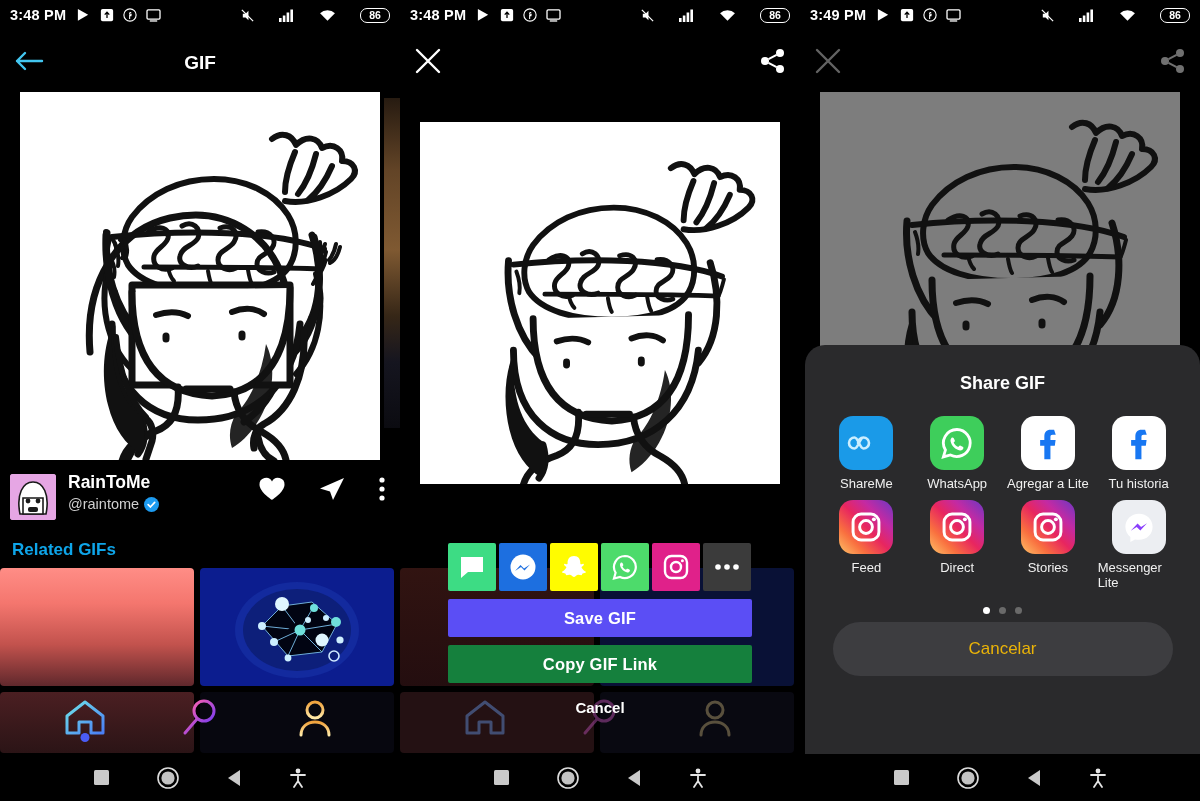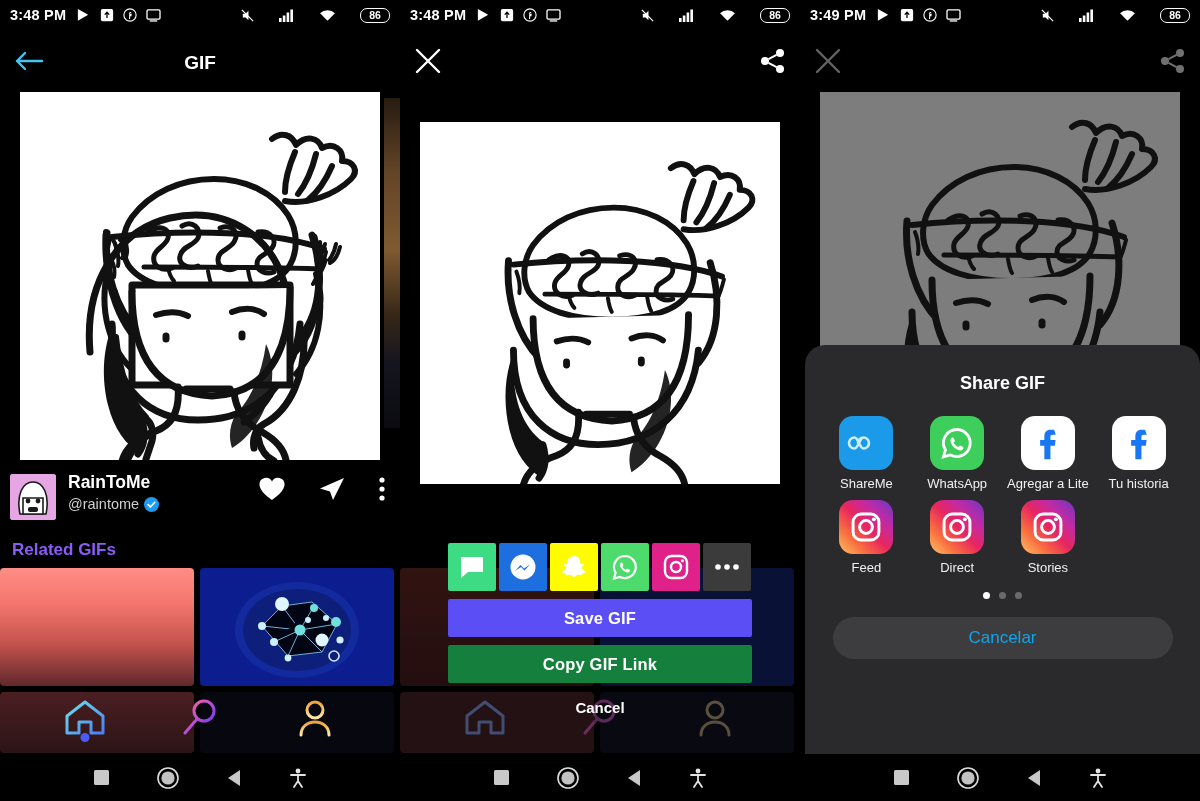--- a/index.html
+++ b/index.html
@@ -61,21 +61,21 @@
   .user-row { position: absolute; left: 0; top: 468px; width: 400px; height: 58px; }
   .avatar {
     position: absolute; left: 10px; top: 6px; width: 46px; height: 46px;
     background: #e9a8e6; border-radius: 3px; overflow: hidden;
   }
   .uname { position: absolute; left: 68px; top: 4px; color: #fff; font-size: 17.5px; font-weight: bold; }
   .uhandle { position: absolute; left: 68px; top: 28px; color: #cfcfcf; font-size: 14.5px; display: flex; align-items: flex-end; gap: 5px;}
   .verified { width: 15px; height: 15px; }
   .act-icons { position: absolute; right: 14px; top: 8px; display: flex; align-items: center; gap: 32px; }
 
-  .section-title { position: absolute; left: 12px; top: 540px; color: #8b5cf6; font-size: 17px; font-weight: bold; }
+  .section-title { position: absolute; left: 12px; top: 540px; color: #0ea5e9; font-size: 17px; font-weight: bold; }
 
   
   .related { position: absolute; left: 0; top: 568px; width: 400px; height: 185px; }
   .rel-cell { position: absolute; overflow: hidden; border-radius: 4px; }
   #rel-1 { left: 0; top: 0; width: 194px; height: 118px;
     background: linear-gradient(180deg,#ff8d86 0%,#f4766e 30%,#c2524d 65%,#60282c 100%); }
   #rel-2 { left: 200px; top: 0; width: 194px; height: 118px; background: #0c1d8f; }
   #rel-3 { left: 0; top: 124px; width: 194px; height: 61px;
     background: linear-gradient(180deg,#4b1f22 0%,#2b1416 100%); }
   #rel-4 { left: 200px; top: 124px; width: 194px; height: 61px; background: #07070f; }
@@ -114,22 +114,22 @@
   }
   .p3-title { text-align: center; color: #fff; font-size: 18px; font-weight: bold; padding-top: 28px; }
   .p3-grid { display: grid; grid-template-columns: repeat(4, 1fr); row-gap: 8px; margin-top: 22px; padding: 0 16px; }
   .p3-cell { display: flex; flex-direction: column; align-items: center; }
   .p3-icon { width: 54px; height: 54px; border-radius: 14px; display:flex; align-items:center; justify-content:center; overflow:hidden; }
   .p3-label { margin-top: 7px; color: #f0f0f0; font-size: 13px; text-align: left; line-height: 1.15; max-width: 82px; }
   .p3-dots { display: flex; justify-content: center; gap: 9px; margin-top: 16px; }
   .p3-dot { width: 7px; height: 7px; border-radius: 50%; background: #6a6a6a; }
   .p3-dot.active { background: #ffffff; }
   .p3-cancel {
-    margin: 18px auto 0; width: 340px; height: 42px; border-radius: 27px;
-    background: #3d3d40; color: #0ea5e9; font-size: 17px;
+    margin: 8px auto 0; width: 340px; height: 54px; border-radius: 27px;
+    background: #3d3d40; color: #eab308; font-size: 17px;
     display: flex; align-items: center; justify-content: center;
   }
   .p3-bgstrip { position:absolute; left:0; top:568px; width:400px; height:185px; }
 </style>
 </head>
 <body>
 
 <div class="screen">
 
   <div class="panel" id="panel-1">
@@ -678,20 +678,29 @@
           <div class="p3-icon" style="background:linear-gradient(45deg,#fdc468 0%,#f9703f 25%,#e8265f 50%,#c32aa3 72%,#6a38c4 100%)">
             <svg width="32" height="32" viewBox="0 0 26 26">
                 <rect x="2.5" y="2.5" width="21" height="21" rx="6.5" fill="none" stroke="#fff" stroke-width="2.4"></rect>
                 <circle cx="13" cy="13" r="5.2" fill="none" stroke="#fff" stroke-width="2.4"></circle>
                 <circle cx="19.4" cy="6.8" r="1.6" fill="#fff"></circle>
               </svg>
           </div>
           <div class="p3-label">Stories</div>
         </div>
 
+        <div class="p3-cell">
+          <div class="p3-icon" style="background:#eceef2">
+            <svg width="34" height="34" viewBox="0 0 28 28">
+                <path d="M14 3C7.6 3 2.8 7.7 2.8 13.8c0 3.4 1.6 6.4 4.1 8.4v4.1l3.8-2.1c1 .3 2.1.4 3.3.4 6.4 0 11.2-4.7 11.2-10.8S20.4 3 14 3z" fill="#fff"></path>
+                <path d="M7.2 17.1l5.6-6 2.9 3 4.9-3.2-5.5 6-3-3z" fill="#8a3ffc"></path>
+              </svg>
+          </div>
+          <div class="p3-label">Messenger Lite</div>
+        </div>
       </div>
 
       <div class="p3-dots">
         <div class="p3-dot active"></div>
         <div class="p3-dot"></div>
         <div class="p3-dot"></div>
       </div>
 
       <div class="p3-cancel">Cancelar</div>
     </div>

